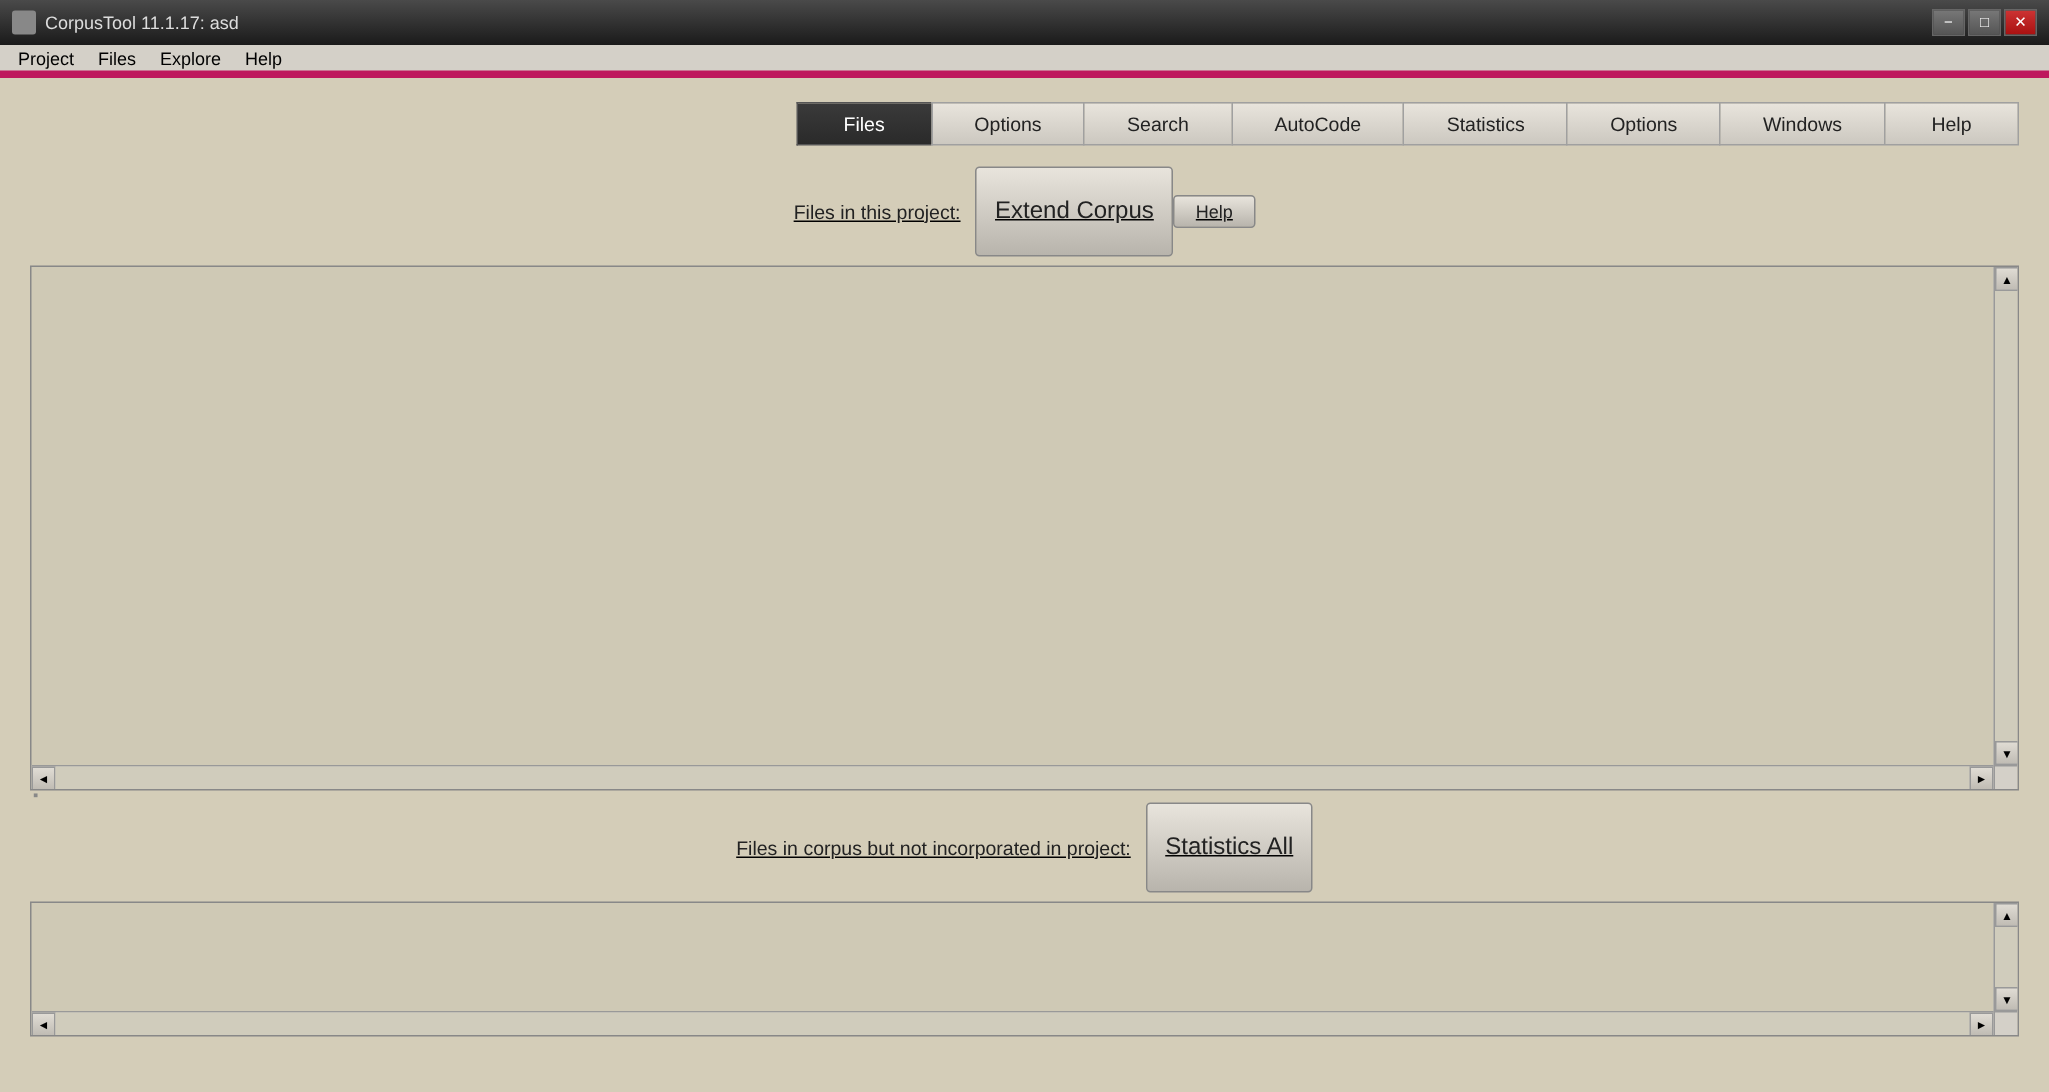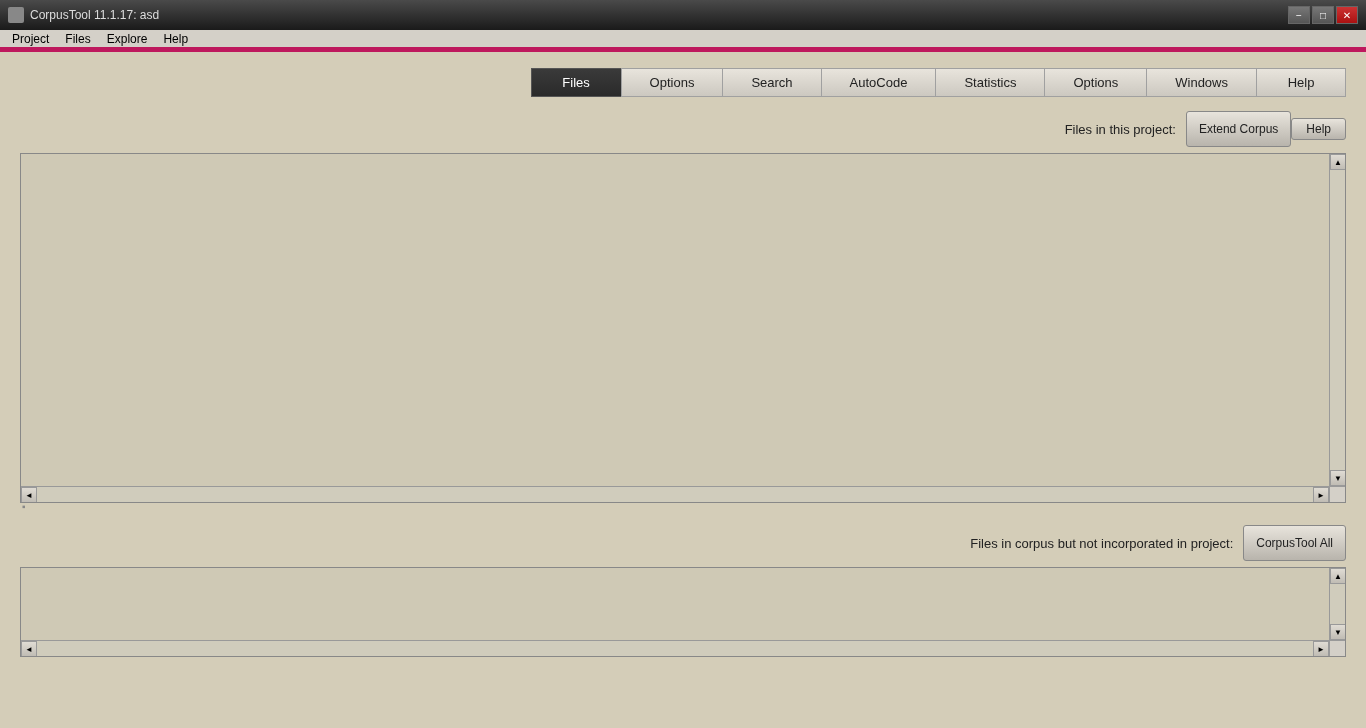--- a/index.html
+++ b/index.html
@@ -106,38 +106,39 @@
     .tab.active {
       background: linear-gradient(to bottom, #3a3a3a, #2a2a2a);
       color: white;
       border-color: #555;
     }
 
     
     .section-header {
       display: flex;
       align-items: center;
-      justify-content: flex-end;
+      justify-content: center;
       margin-bottom: 6px;
+      text-decoration: underline;
     }
     .section-header-left {
       display: flex;
       align-items: center;
       gap: 10px;
     }
     .section-label {
       font-size: 13px;
       color: #222;
     }
     .action-button {
-      padding: 10px 12px;
+      padding: 20px 12px;
       background: linear-gradient(to bottom, #e8e4dc, #b8b4ac);
       border: 1px solid #888;
       border-radius: 3px;
-      font-size: 12px;
+      font-size: 16px;
       cursor: pointer;
       color: #222;
     }
     .help-button {
       padding: 3px 14px;
       background: linear-gradient(to bottom, #e8e4dc, #b8b4ac);
       border: 1px solid #888;
       border-radius: 3px;
       font-size: 12px;
       cursor: pointer;
@@ -205,21 +206,20 @@
       background: #d4d0c8;
       border-left: 1px solid #999;
       border-top: 1px solid #999;
     }
 
     .first-list-box {
       height: 350px;
       margin-bottom: 0;
     }
     .bottom-section {
-      margin-top: 14px;
     }
     .second-list-box {
       height: 90px;
     }
 
     .resize-handle {
       height: 8px;
       background: #d4cdb8;
       cursor: ns-resize;
       display: flex;
@@ -296,21 +296,21 @@
   </div>
 
   <div class="resize-handle">
     <span class="resize-dot">▪</span>
   </div>
 
   <div class="bottom-section">
     <div class="section-header">
       <div class="section-header-left">
         <span class="section-label">Files in corpus but not incorporated in project:</span>
-        <button class="action-button">CorpusTool All</button>
+        <button class="action-button">Statistics All</button>
       </div>
     </div>
 
     <div class="list-box second-list-box" style="position:relative;">
       <div class="list-box-inner"></div>
 
       <div class="scrollbar-v">
         <div class="scroll-btn">▲</div>
         <div class="scroll-track"></div>
         <div class="scroll-btn">▼</div>

